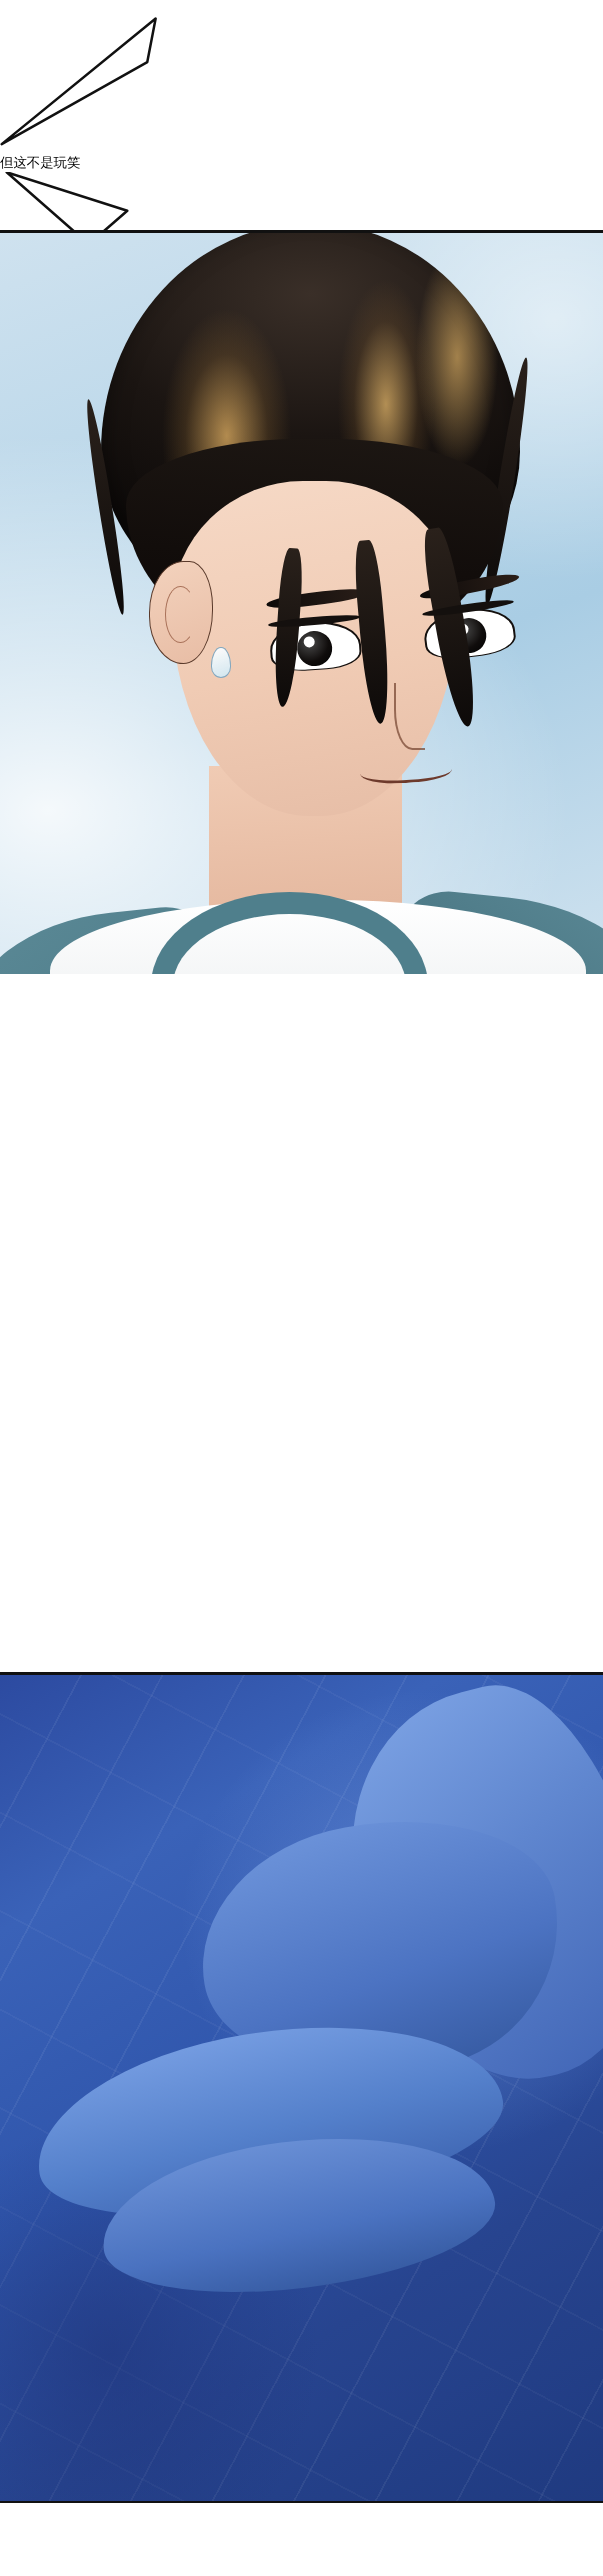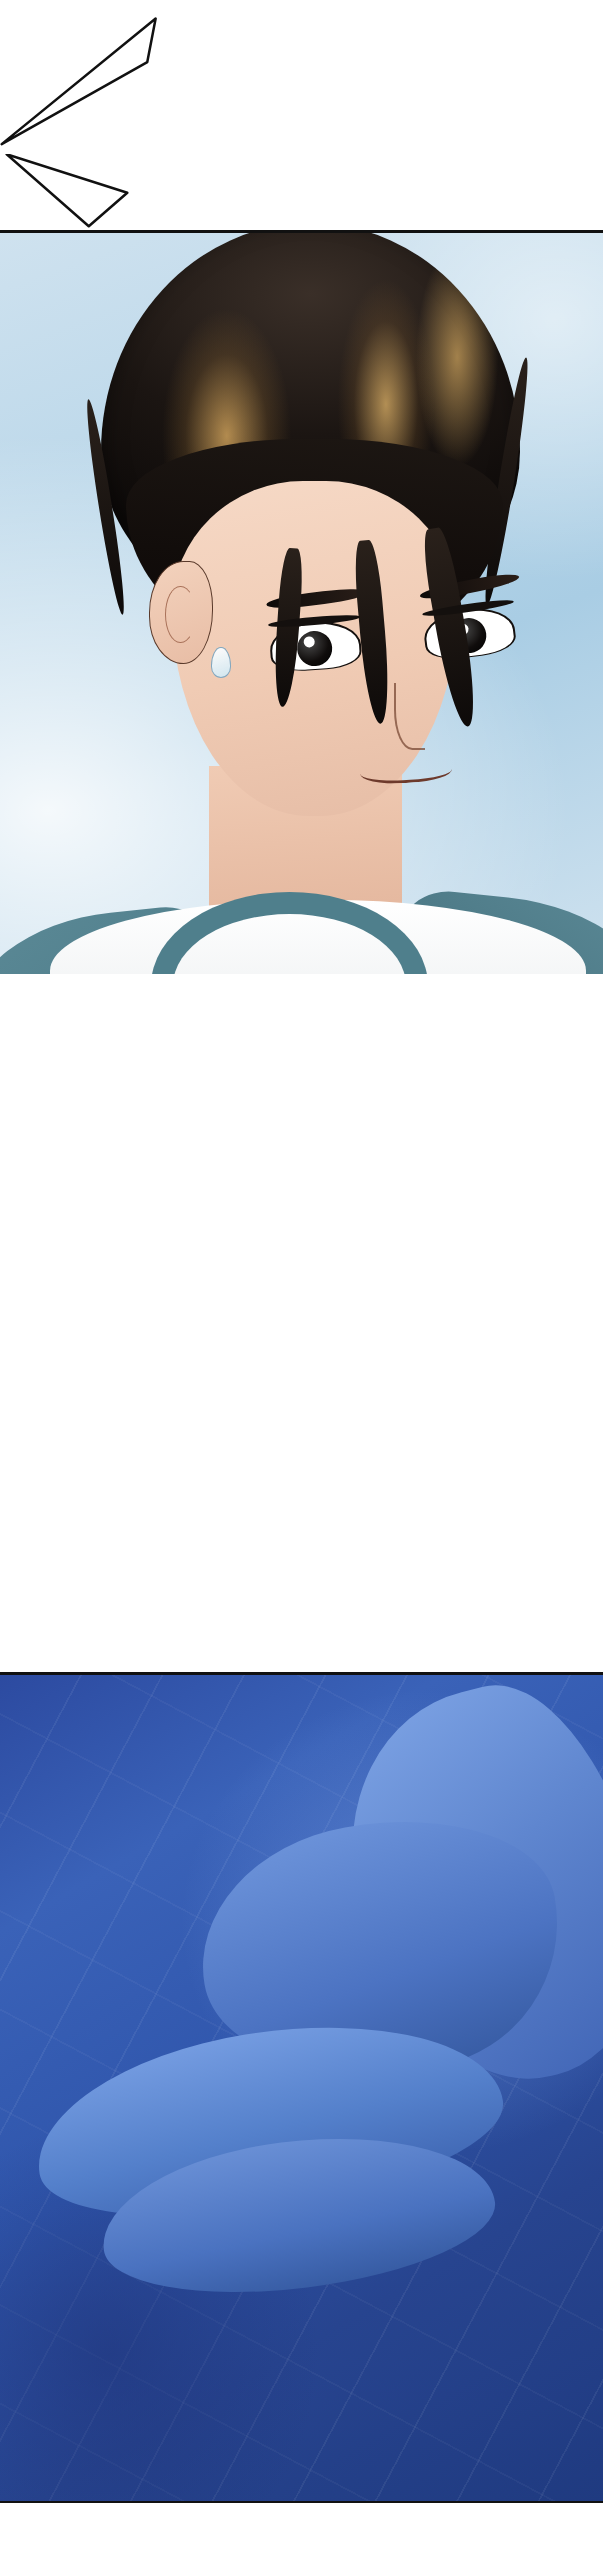--- a/index.html
+++ b/index.html
@@ -183,20 +183,23 @@
 
     <div class="panel-border-top" style="top:0;"></div>
     <div class="panel-border-bot" style="bottom:0;"></div>
   </div>
 
   <div class="tail" style="left:34px;top:251px;">
     <svg width="159" height="151" viewBox="0 0 190 180">
       <polygon points="186,22 176,74 2,172" fill="#ffffff" stroke="#111111" stroke-width="3" stroke-linejoin="round"></polygon>
     </svg>
   </div>
+  <div class="bubble b-oval" id="bub1">
+    <span class="txt">但这不是玩笑</span>
+  </div>
 
   <div class="tail" style="left:10px;top:989px;">
     <svg width="134" height="101" viewBox="0 0 160 120">
       <polygon points="8,0 152,46 106,86" fill="#ffffff" stroke="#111111" stroke-width="3" stroke-linejoin="round"></polygon>
     </svg>
   </div>
   <div class="bubble b-oval" id="bub2">
     <span class="txt">真的是姐姐的
 第一个男人。</span>
   </div>

